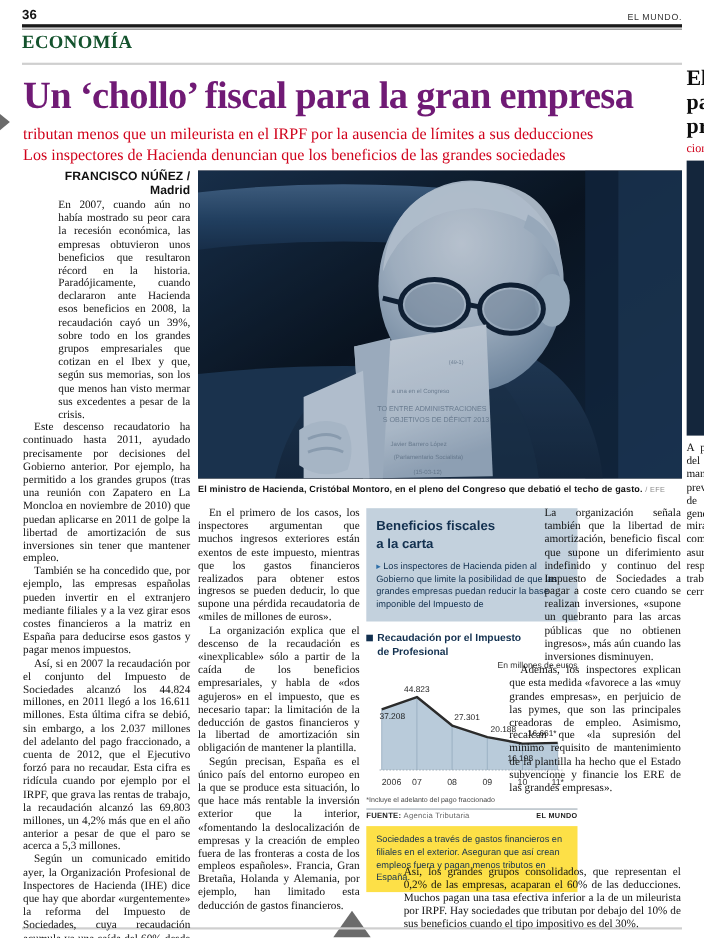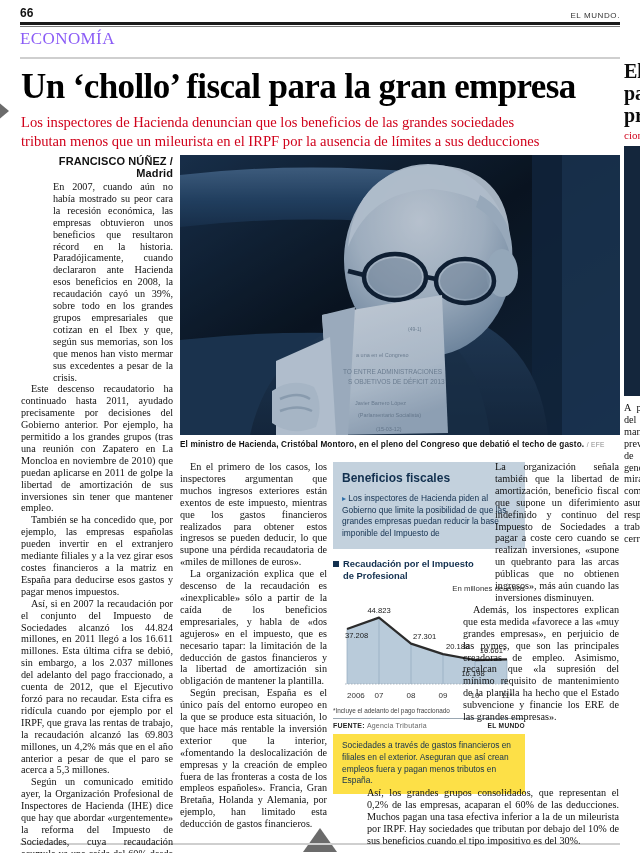--- a/index.html
+++ b/index.html
@@ -35,21 +35,21 @@
     position: absolute; left: 20px; top: 22px; width: 600px; height: 3px;
     background: #1a1a1a;
   }
   .rule-hair {
     position: absolute; left: 20px; top: 26px; width: 600px; height: 1px;
     background: #7a7a7a;
   }
   .section-name {
     position: absolute; left: 20px; top: 29px;
     font-family: "Liberation Serif", serif;
-    font-size: 17px; color: #8b5cf6; letter-spacing: .4px;
+    font-size: 17px; color: #14532d; letter-spacing: .4px; font-weight: bold;
   }
   .rule-grey {
     position: absolute; left: 20px; top: 57px; width: 600px; height: 2px;
     background: #cfcfcf;
   }
   .rule-bottom {
     position: absolute; left: 20px; top: 843px; width: 600px; height: 2px;
     background: #cfcfcf;
   }
 
@@ -71,21 +71,21 @@
   }
 
   
   .headline {
     position: absolute; left: 21px; top: 68px; width: 585px;
     font-family: "Liberation Serif", serif;
     font-weight: bold;
     font-size: 35px;
     line-height: 38px;
     letter-spacing: -0.6px;
-    color: #000000;
+    color: #701a75;
   }
   .subhead {
     position: absolute; left: 21px; top: 113px; width: 600px;
     font-family: "Liberation Serif", serif;
     font-size: 14.6px;
     line-height: 18.5px;
     color: #d0021b;
   }
 
   
@@ -226,36 +226,36 @@
   .edge-photo {
     width: 120px; height: 250px; background: #14263c; margin-top: 4px;
   }
 </style>
 </head>
 <body>
 
 <div id="page">
 
   <div class="masthead">
-    <span class="folio">66</span>
+    <span class="folio">36</span>
     <span class="mast-right">EL MUNDO.</span>
   </div>
   <div class="rule-thick"></div>
   <div class="rule-hair"></div>
   <div class="section-name">ECONOMÍA</div>
   <div class="rule-grey"></div>
 
   <div class="corner-arrow arrow-left"></div>
   <div class="corner-arrow arrow-bottom"></div>
   <div class="rule-bottom"></div>
 
   <div class="headline">Un ‘chollo’ fiscal para la gran empresa</div>
   <div class="subhead">
+    <div>tributan menos que un mileurista en el IRPF por la ausencia de límites a sus deducciones</div>
     <div>Los inspectores de Hacienda denuncian que los beneficios de las grandes sociedades</div>
-    <div>tributan menos que un mileurista en el IRPF por la ausencia de límites a sus deducciones</div>
   </div>
 
   <div class="col" id="col1">
     <div class="byline">FRANCISCO NÚÑEZ / Madrid</div>
     <div class="body-text">
       <p class="first">En 2007, cuando aún no había mostrado su peor cara la recesión económica, las empresas obtuvieron unos beneficios que resultaron récord en la historia. Paradójicamente, cuando declararon ante Hacienda esos beneficios en 2008, la recaudación cayó un 39%, sobre todo en los grandes grupos empresariales que cotizan en el Ibex y que, según sus memorias, son los que menos han visto mermar sus excedentes a pesar de la crisis.</p>
       <p>Este descenso recaudatorio ha continuado hasta 2011, ayudado precisamente por decisiones del Gobierno anterior. Por ejemplo, ha permitido a los grandes grupos (tras una reunión con Zapatero en La Moncloa en noviembre de 2010) que puedan aplicarse en 2011 de golpe la libertad de amortización de sus inversiones sin tener que mantener empleo.</p>
       <p>También se ha concedido que, por ejemplo, las empresas españolas pueden invertir en el extranjero mediante filiales y a la vez girar esos costes financieros a la matriz en España para deducirse esos gastos y pagar menos impuestos.</p>
       <p>Así, si en 2007 la recaudación por el conjunto del Impuesto de Sociedades alcanzó los 44.824 millones, en 2011 llegó a los 16.611 millones. Esta última cifra se debió, sin embargo, a los 2.037 millones del adelanto del pago fraccionado, a cuenta de 2012, que el Ejecutivo forzó para no recaudar. Esta cifra es ridícula cuando por ejemplo por el IRPF, que grava las rentas de trabajo, la recaudación alcanzó las 69.803 millones, un 4,2% más que en el año anterior a pesar de que el paro se acerca a 5,3 millones.</p>
       <p>Según un comunicado emitido ayer, la Organización Profesional de Inspectores de Hacienda (IHE) dice que hay que abordar «urgentemente» la reforma del Impuesto de Sociedades, cuya recaudación acumula ya una caída del 60% desde 2007, «si se quiere garantizar el cumplimiento de los objetivos de déficit». Aunque el Gobierno del PP no pretende realizar ahora una reforma en profundidad, éste es uno de los cambios que el equipo de Montoro está</p>
@@ -353,20 +353,21 @@
       <p>La organización explica que el descenso de la recaudación es «inexplicable» sólo a partir de la caída de los beneficios empresariales, y habla de «dos agujeros» en el impuesto, que es necesario tapar: la limitación de la deducción de gastos financieros y la libertad de amortización sin obligación de mantener la plantilla.</p>
       <p>Según precisan, España es el único país del entorno europeo en la que se produce esta situación, lo que hace más rentable la inversión exterior que la interior, «fomentando la deslocalización de empresas y la creación de empleo fuera de las fronteras a costa de los empleos españoles». Francia, Gran Bretaña, Holanda y Alemania, por ejemplo, han limitado esta deducción de gastos financieros.</p>
     </div>
   </div>
 
   <div id="infobox">
 
     <div class="ib-tint">
       <div class="ib-title">
         <div>Beneficios fiscales</div>
+        <div>a la carta</div>
       </div>
       <div class="ib-bullet">
         <span class="tri">▸</span>
         <span>Los inspectores de Hacienda piden al Gobierno que limite la posibilidad de que las grandes empresas puedan reducir la base imponible del Impuesto de</span>
       </div>
     </div>
 
     <div class="chart-block">
       <div style="position:relative;">
         <div class="chart-head">

